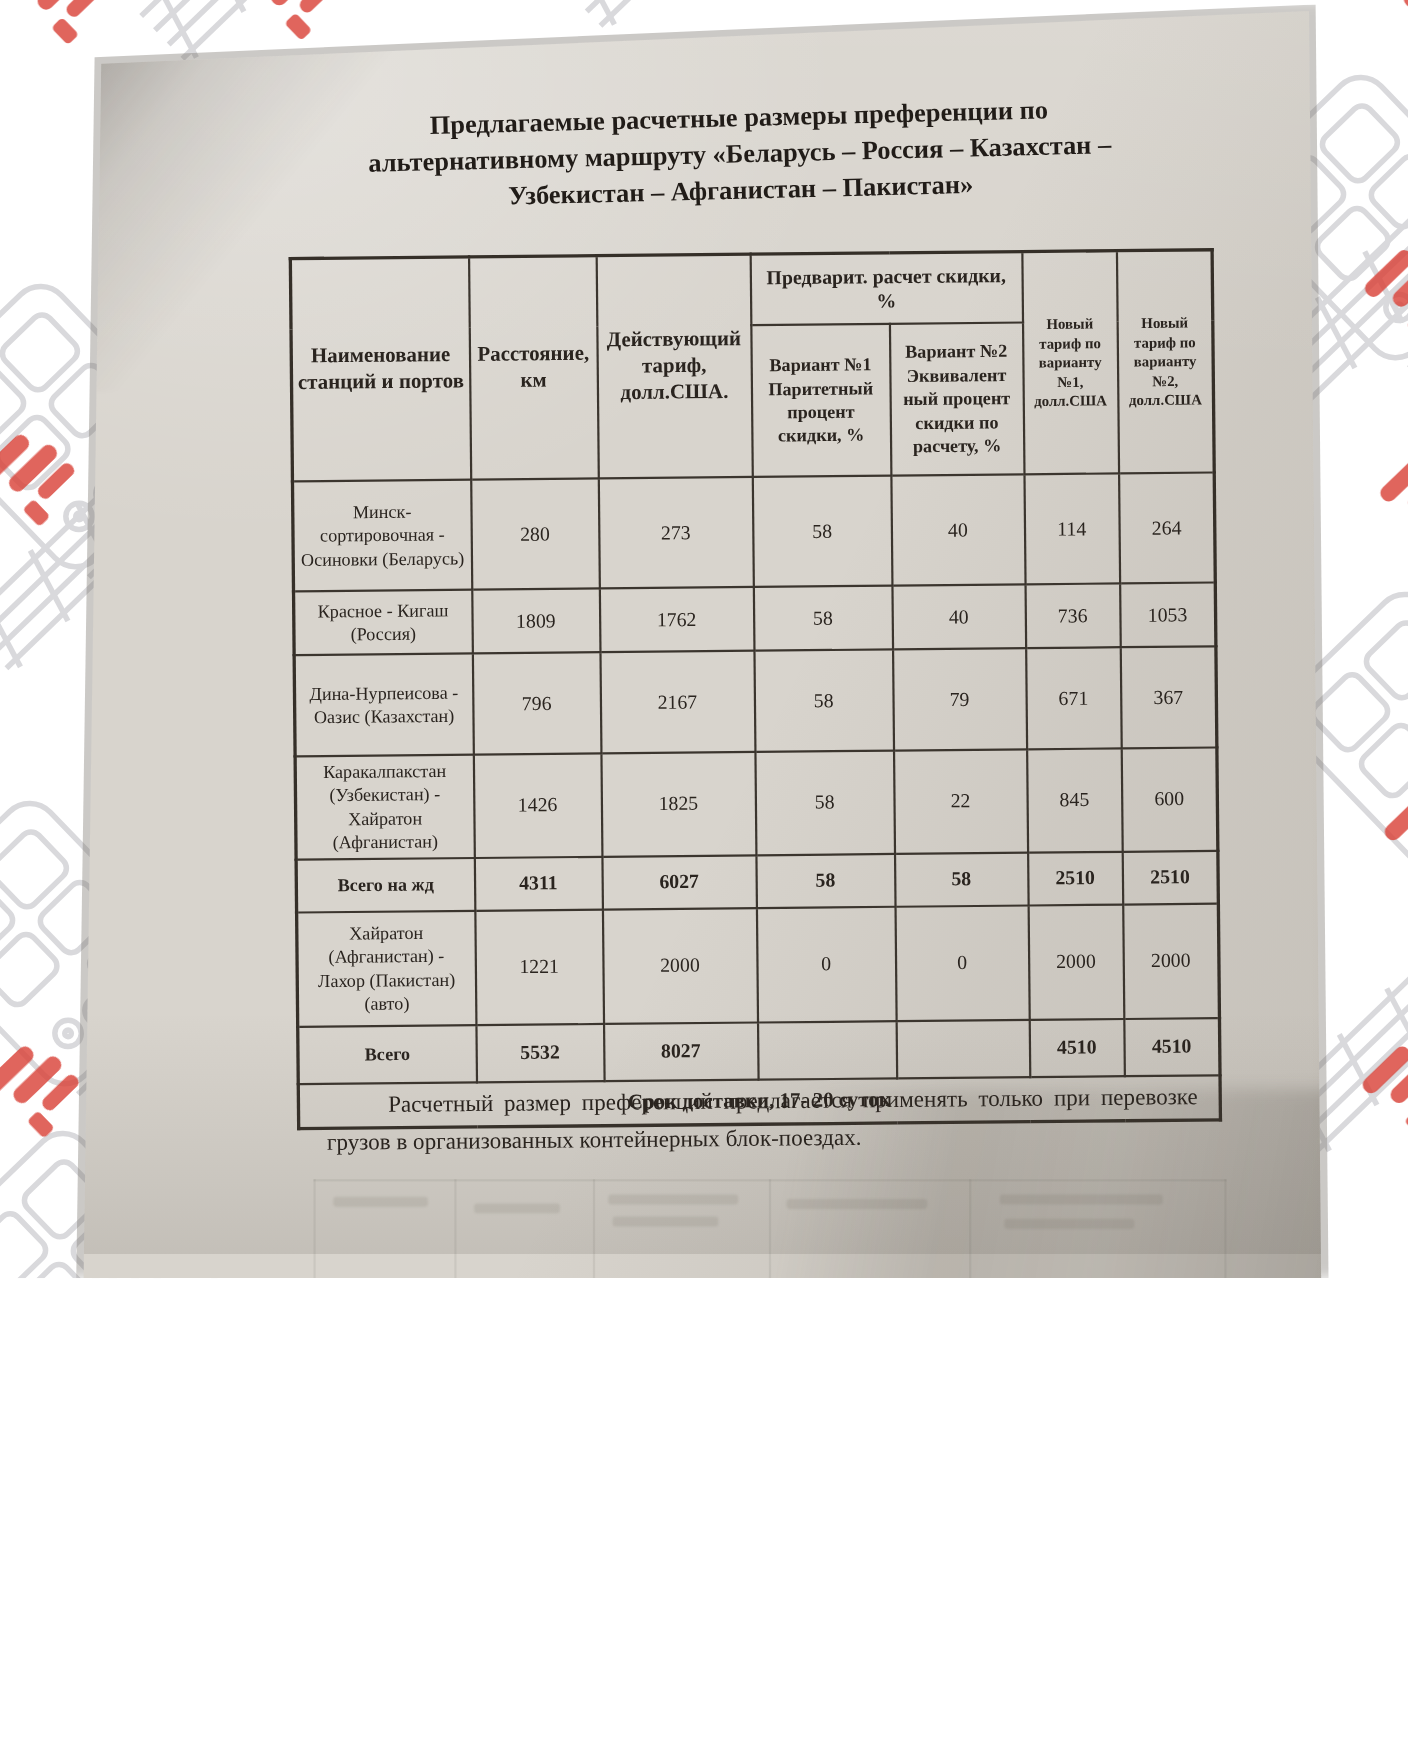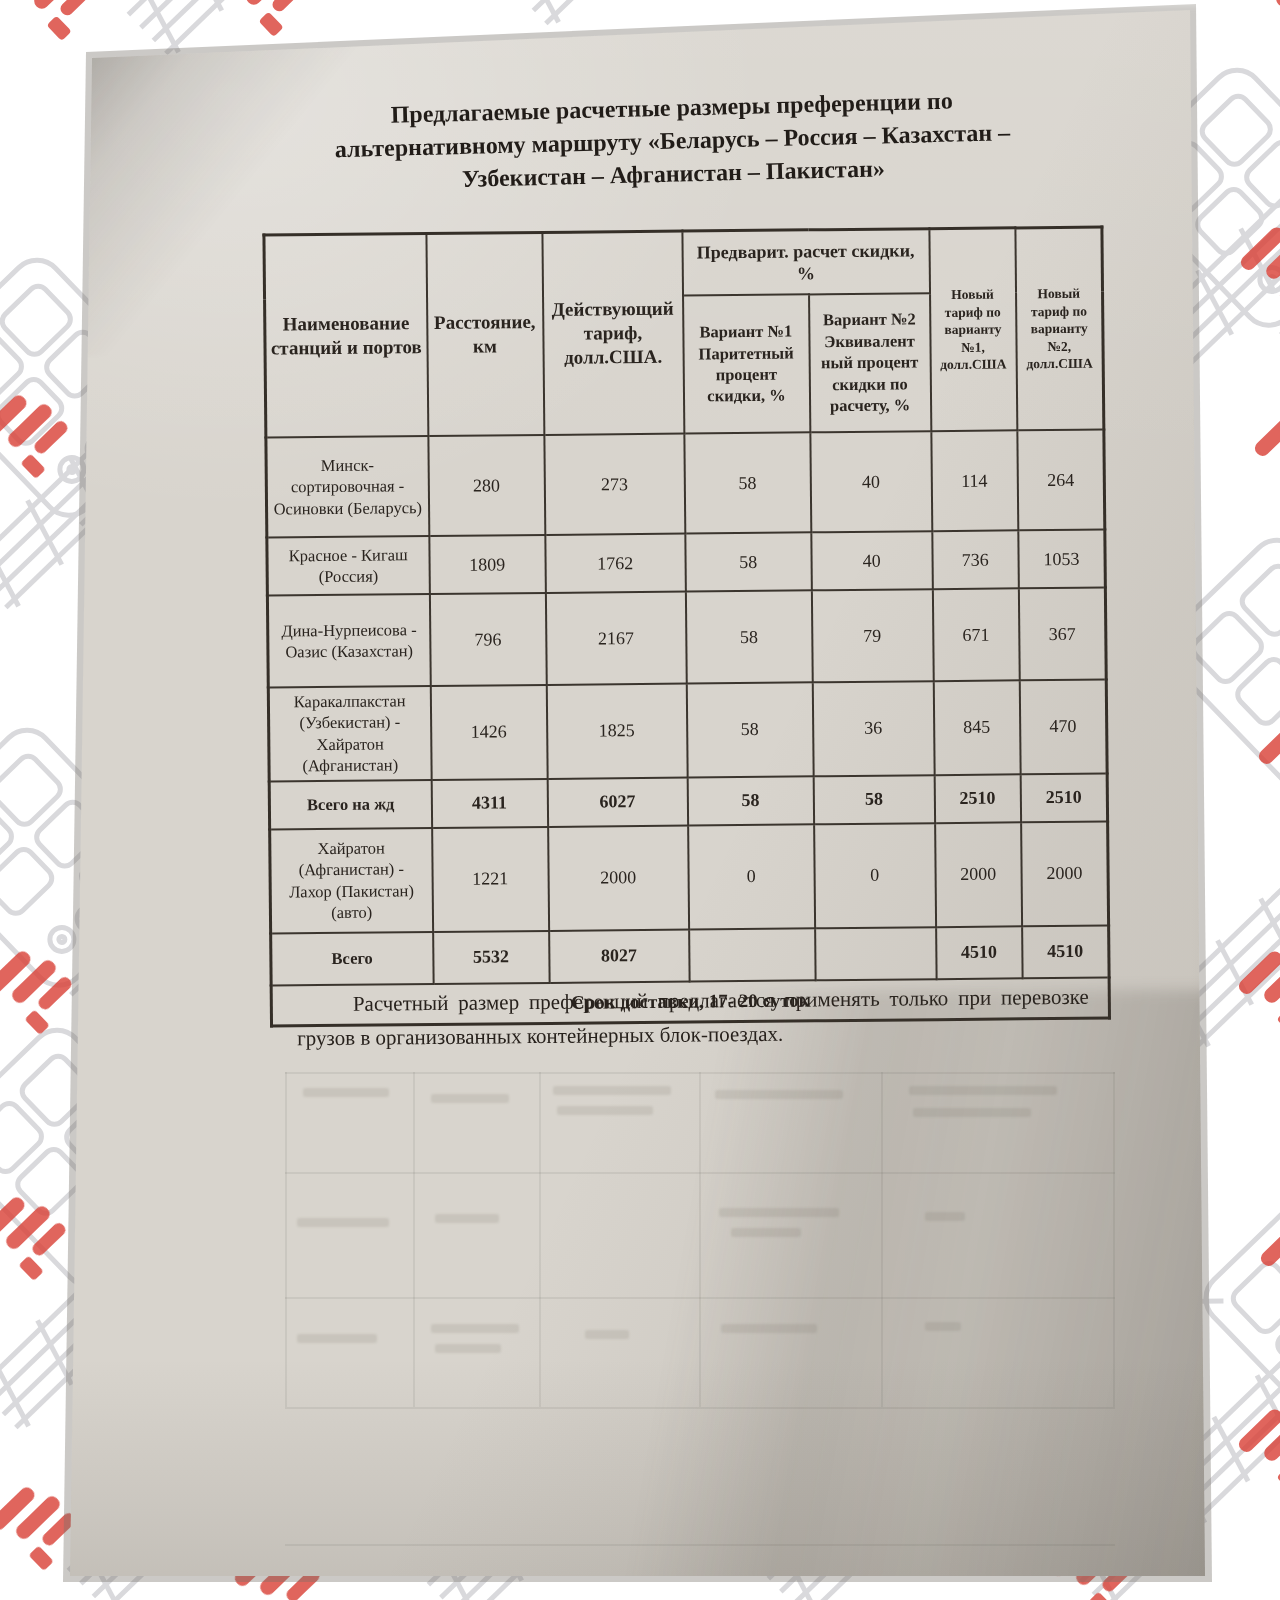--- a/index.html
+++ b/index.html
@@ -1,16 +1,16 @@
 <!DOCTYPE html>
 <html><head>
 <meta charset="utf-8">
 <style>
   html,body{margin:0;padding:0;background:#ffffff;}
-  .canvas{position:relative;width:1280px;height:1600px;overflow:hidden;background:#ffffff;
+  .canvas{position:relative;width:1280px;height:1162px;overflow:hidden;background:#ffffff;
           font-family:"Liberation Serif",serif;}
   
   .wm{position:absolute;left:0;top:0;width:1280px;height:1600px;z-index:0;}
   .wm .g{stroke:#d9d9dc;fill:none;stroke-width:5;}
   .wm .red{fill:#d9443a;stroke:none;opacity:.82;}
   
   .paper-shadow{position:absolute;inset:0;z-index:1;
     clip-path:polygon(86px 52px,1196px 4px,1212px 1582px,63px 1582px);
     background:rgba(118,112,104,.38);filter:blur(6px);}
   .paper{position:absolute;inset:0;z-index:2;
@@ -244,23 +244,23 @@
               <td>58</td>
               <td>79</td>
               <td>671</td>
               <td>367</td>
             </tr>
             <tr>
               <td class="station">Каракалпакстан (Узбекистан) - Хайратон (Афганистан)</td>
               <td>1426</td>
               <td>1825</td>
               <td>58</td>
-              <td>36</td>
+              <td>22</td>
               <td>845</td>
-              <td>470</td>
+              <td>600</td>
             </tr>
             <tr class="bold">
               <td class="station">Всего на жд</td>
               <td>4311</td>
               <td>6027</td>
               <td>58</td>
               <td>58</td>
               <td>2510</td>
               <td>2510</td>
             </tr>

